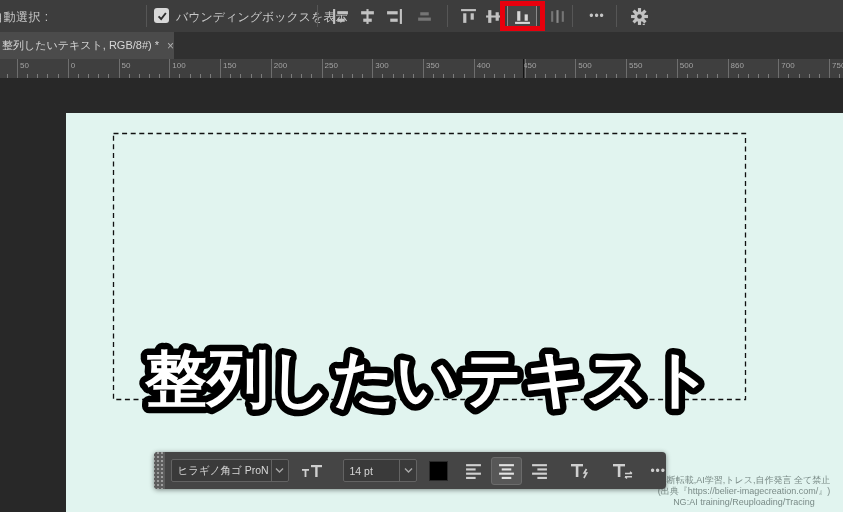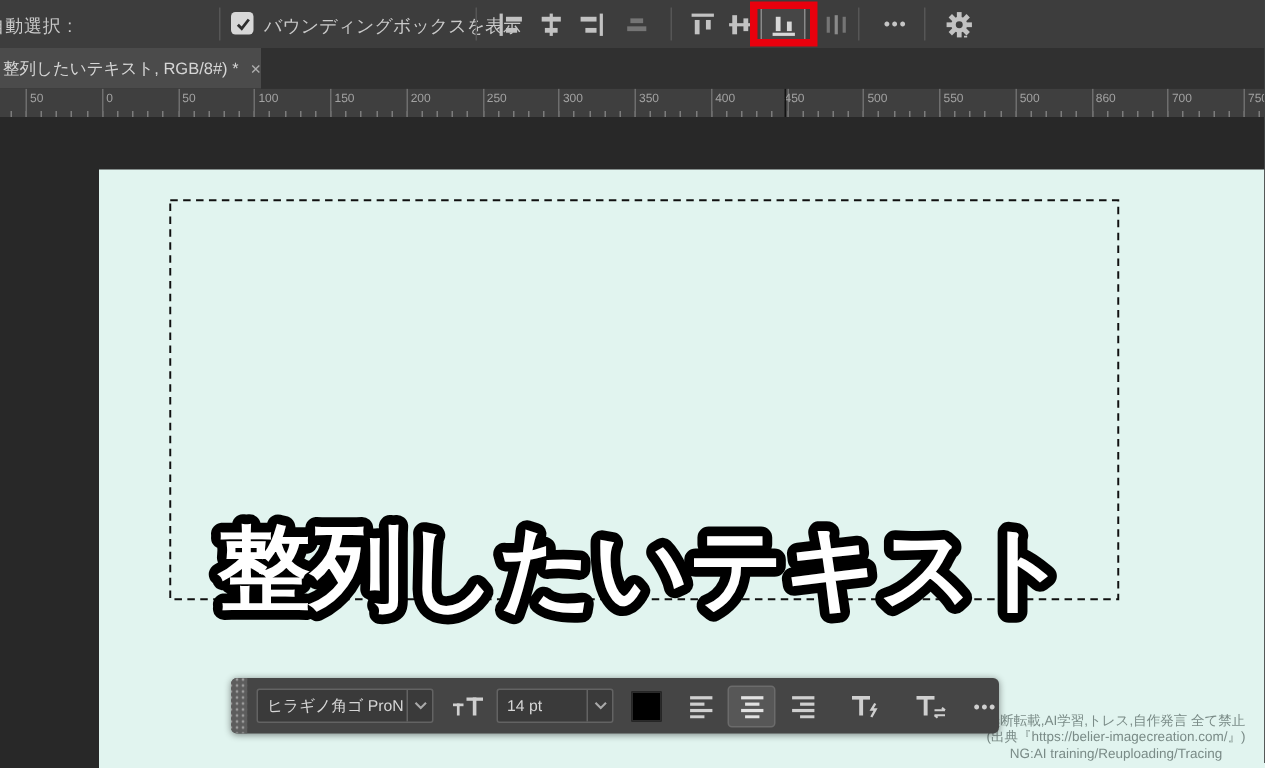--- a/index.html
+++ b/index.html
@@ -53,21 +53,21 @@
     border-radius:4px; box-shadow:0 1px 5px rgba(0,0,0,.45); display:flex; align-items:center; z-index:50; }
   .grip { width:11px; height:37px; border-radius:4px 0 0 4px; background-color:#5d5d5d;
     background-image:radial-gradient(#9d9d9d 0.9px, transparent 1.1px); background-size:4px 4px;
     background-position:2px 3px; cursor:grab; }
   .tb-select { height:23px; background:#3a3a3a; border:1px solid #636363; border-radius:2px;
     display:flex; align-items:center; color:#d6d6d6; font-size:10.5px; cursor:pointer; }
   .tb-select .txt { padding:0 4px 0 6px; flex:1; white-space:nowrap; overflow:hidden; }
   .tb-select .chev-cell { width:17px; height:100%; border-left:1px solid #636363;
     display:flex; align-items:center; justify-content:center; }
   .font-select { width:118px; margin-left:6px; }
-  .size-select { width:78px; margin-left:8px; }
+  .size-select { width:78px; margin-left:20px; }
   .tb-icon { background:none; border:none; display:flex; align-items:center; justify-content:center; cursor:pointer; }
   .tT { margin-left:12px; width:22px; }
   .swatch { margin-left:12px; width:20px; height:20px; background:#000; border:1px solid #2a2a2a; cursor:pointer; }
   .para { margin-left:6px; width:24px; height:24px; }
   .para.first { margin-left:14px; }
   .para-sel { margin-left:6px; width:32px; height:28px; background:#575757; border:1px solid #6b6b6b;
     border-radius:3px; }
   .teffect { margin-left:18px; width:24px; height:24px; }
   .teffect2 { margin-left:20px; width:24px; height:24px; }
   .tb-more { margin-left:16px; color:#cfcfcf; font-size:12px; letter-spacing:1px; background:none; border:none; cursor:pointer; }

